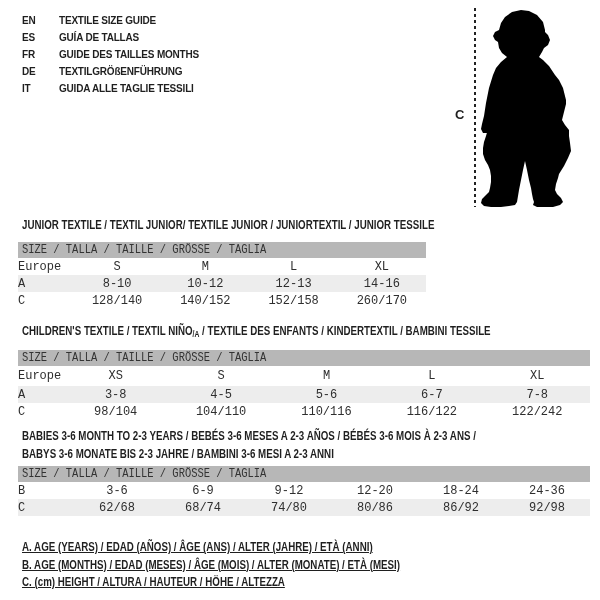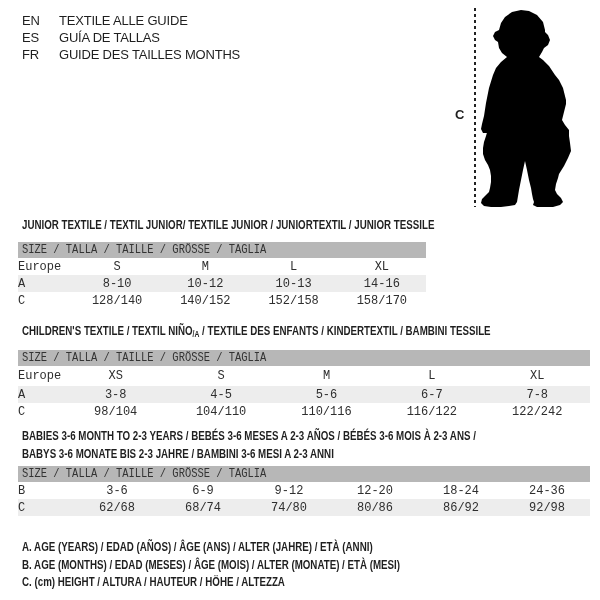--- a/index.html
+++ b/index.html
@@ -11,21 +11,21 @@
   }
   html,body{margin:0;padding:0;}
   body{
     width:600px;height:600px;background:var(--background);
     font-family:"Liberation Sans", sans-serif;color:var(--text);
   }
   .page{position:relative;width:600px;height:600px;overflow:hidden;background:var(--background);}
 
   
   .langs{position:absolute;left:22px;top:12px;}
-  .lang-row{display:flex;line-height:17px;font-size:13px;font-weight:normal;letter-spacing:-0.2px;align-items:flex-end;}
+  .lang-row{display:flex;line-height:17px;font-size:10px;font-weight:bold;letter-spacing:-0.2px;align-items:flex-end;}
   .lang-code{width:37px;}
   .lang-title{white-space:nowrap;}
 
   
   .dash-line{
     position:absolute;left:474px;top:8px;width:2px;height:199px;
     background:repeating-linear-gradient(to bottom, #222 0 3px, transparent 3px 6px);
   }
   .height-label{position:absolute;left:455px;top:107px;font-size:13px;font-weight:bold;}
   .baby-svg{position:absolute;left:479px;top:8px;width:95px;height:200px;}
@@ -44,43 +44,51 @@
     background:var(--table-header-bar);height:16px;font-size:12px;color:#333;
     text-align:left;padding-left:4px;white-space:nowrap;overflow:visible;
   }
   tr.bar span{display:inline-block;transform:scaleX(0.87);transform-origin:left center;white-space:nowrap;}
   tbody td{height:17px;font-size:12px;text-align:center;color:#2e2e2e;}
   td.lbl{text-align:left;padding-left:4px;}
   tr.shaded td{background:var(--row-shaded);}
   tr.tall td{height:20px;}
 
   
-  .footnotes{position:absolute;left:22px;top:539px;}
+  .footnotes{position:absolute;left:22px;top:539px;text-decoration:underline;}
   .footnote{
     font-size:12.5px;font-weight:bold;line-height:17.5px;white-space:nowrap;
     transform:scaleX(0.78);transform-origin:left center;
   }
 </style>
 </head>
 <body>
 
 <div class="page">
 
   <div class="langs">
     <div class="lang-row">
       <span class="lang-code">EN</span>
-      <span class="lang-title">TEXTILE ALLE GUIDE</span>
+      <span class="lang-title">TEXTILE SIZE GUIDE</span>
     </div>
     <div class="lang-row">
       <span class="lang-code">ES</span>
       <span class="lang-title">GUÍA DE TALLAS</span>
     </div>
     <div class="lang-row">
       <span class="lang-code">FR</span>
       <span class="lang-title">GUIDE DES TAILLES MONTHS</span>
+    </div>
+    <div class="lang-row">
+      <span class="lang-code">DE</span>
+      <span class="lang-title">TEXTILGRÖßENFÜHRUNG</span>
+    </div>
+    <div class="lang-row">
+      <span class="lang-code">IT</span>
+      <span class="lang-title">GUIDA ALLE TAGLIE TESSILI</span>
     </div>
   </div>
 
   <div class="dash-line"></div>
   <div class="height-label">C</div>
   <svg class="baby-svg" viewBox="0 0 95 200" aria-hidden="true">
     <polygon fill="var(--silhouette)" points="
       42,2 33,4 26,9 22,15 20,22 16,24 14,28 16,32 19,34 20,40 23,45 28,49
       22,54 17,60 14,67 10,80 7,95 5,108 3,116 2,121 4,125 8,125 9,121
       7,128 5,134 4,140 4,146 6,152 9,157 11,162 12,168 12,174 11,180 10,184
@@ -111,29 +119,29 @@
         <td class="lbl">Europe</td>
         <td>S</td>
         <td>M</td>
         <td>L</td>
         <td>XL</td>
       </tr>
       <tr class="shaded">
         <td class="lbl">A</td>
         <td>8-10</td>
         <td>10-12</td>
-        <td>10-13</td>
+        <td>12-13</td>
         <td>14-16</td>
       </tr>
       <tr>
         <td class="lbl">C</td>
         <td>128/140</td>
         <td>140/152</td>
         <td>152/158</td>
-        <td>158/170</td>
+        <td>260/170</td>
       </tr>
     </tbody>
   </table>
 
   <div class="section-title" style="top:322px;">
     <span>CHILDREN'S TEXTILE / TEXTIL NIÑO</span><span class="title-sub">/A</span><span> / TEXTILE DES ENFANTS / KINDERTEXTIL / BAMBINI TESSILE</span>
   </div>
   <table class="size-table" style="left:18px;top:350px;width:572px;">
     <colgroup>
         <col style="width:45px">

